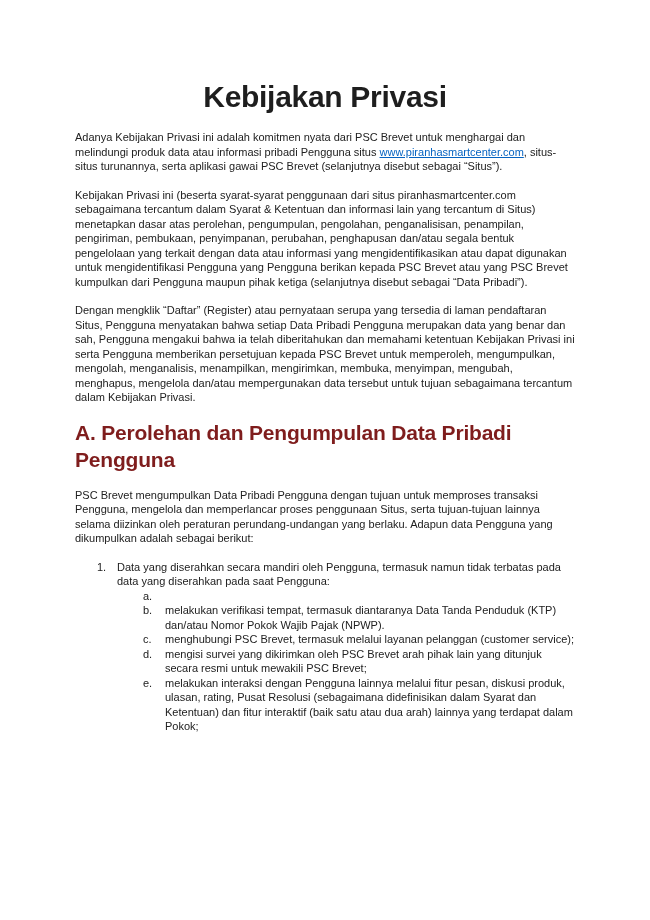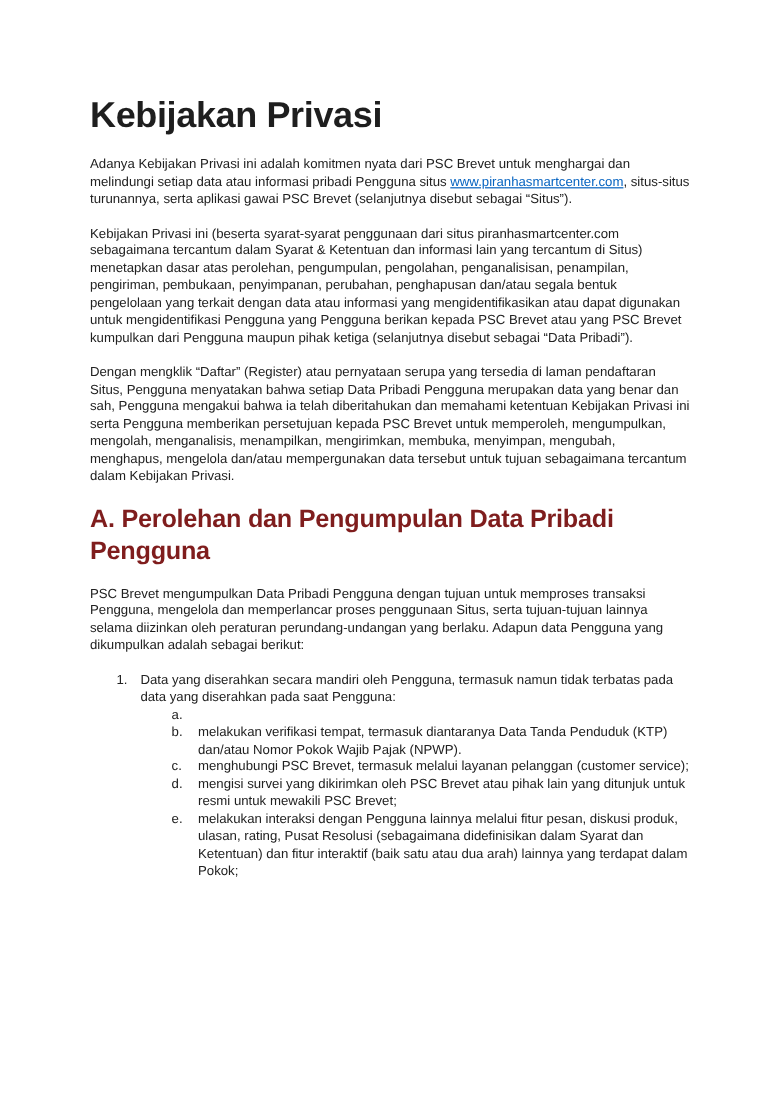--- a/index.html
+++ b/index.html
@@ -18,20 +18,21 @@
     padding: 80px 75px 0 75px;
     background: #ffffff;
   }
   h1.doc-title {
     font-size: 30px;
     font-weight: bold;
     color: #1e1e1e;
     margin: 0 0 17px 0;
     letter-spacing: -0.3px;
     line-height: 1.1;
+    text-align: center;
   }
   p.body-text {
     font-size: 11px;
     line-height: 14.5px;
     margin: 0 0 14px 0;
     color: #212121;
   }
   a.doc-link {
     color: #0563C1;
     text-decoration: underline;
@@ -69,21 +70,21 @@
   }
   .sub-row .sub-text { flex: 1; }
 </style>
 </head>
 <body>
 
 <div class="page">
 
   <h1 class="doc-title">Kebijakan Privasi</h1>
 
-  <p class="body-text"><span>Adanya Kebijakan Privasi ini adalah komitmen nyata dari PSC Brevet untuk menghargai dan melindungi setiap data atau informasi pribadi Pengguna situs </span><a class="doc-link">www.piranhasmartcenter.com</a><span>, situs-situs turunannya, serta aplikasi gawai PSC Brevet (selanjutnya disebut sebagai “Situs”).</span></p>
+  <p class="body-text"><span>Adanya Kebijakan Privasi ini adalah komitmen nyata dari PSC Brevet untuk menghargai dan melindungi produk data atau informasi pribadi Pengguna situs </span><a class="doc-link">www.piranhasmartcenter.com</a><span>, situs-situs turunannya, serta aplikasi gawai PSC Brevet (selanjutnya disebut sebagai “Situs”).</span></p>
 
   <p class="body-text">Kebijakan Privasi ini (beserta syarat-syarat penggunaan dari situs piranhasmartcenter.com sebagaimana tercantum dalam Syarat &amp; Ketentuan dan informasi lain yang tercantum di Situs) menetapkan dasar atas perolehan, pengumpulan, pengolahan, penganalisisan, penampilan, pengiriman, pembukaan, penyimpanan, perubahan, penghapusan dan/atau segala bentuk pengelolaan yang terkait dengan data atau informasi yang mengidentifikasikan atau dapat digunakan untuk mengidentifikasi Pengguna yang Pengguna berikan kepada PSC Brevet atau yang PSC Brevet kumpulkan dari Pengguna maupun pihak ketiga (selanjutnya disebut sebagai “Data Pribadi”).</p>
 
   <p class="body-text">Dengan mengklik “Daftar” (Register) atau pernyataan serupa yang tersedia di laman pendaftaran Situs, Pengguna menyatakan bahwa setiap Data Pribadi Pengguna merupakan data yang benar dan sah, Pengguna mengakui bahwa ia telah diberitahukan dan memahami ketentuan Kebijakan Privasi ini serta Pengguna memberikan persetujuan kepada PSC Brevet untuk memperoleh, mengumpulkan, mengolah, menganalisis, menampilkan, mengirimkan, membuka, menyimpan, mengubah, menghapus, mengelola dan/atau mempergunakan data tersebut untuk tujuan sebagaimana tercantum dalam Kebijakan Privasi.</p>
 
   <h2 class="section-heading">A. Perolehan dan Pengumpulan Data Pribadi Pengguna</h2>
 
   <p class="body-text">PSC Brevet mengumpulkan Data Pribadi Pengguna dengan tujuan untuk memproses transaksi Pengguna, mengelola dan memperlancar proses penggunaan Situs, serta tujuan-tujuan lainnya selama diizinkan oleh peraturan perundang-undangan yang berlaku. Adapun data Pengguna yang dikumpulkan adalah sebagai berikut:</p>
 
   <div class="olist">
@@ -102,21 +103,21 @@
       <span class="sub-text">melakukan verifikasi tempat, termasuk diantaranya Data Tanda Penduduk (KTP) dan/atau Nomor Pokok Wajib Pajak (NPWP).</span>
     </div>
 
     <div class="sub-row">
       <span class="letter">c.</span>
       <span class="sub-text">menghubungi PSC Brevet, termasuk melalui layanan pelanggan (customer service);</span>
     </div>
 
     <div class="sub-row">
       <span class="letter">d.</span>
-      <span class="sub-text">mengisi survei yang dikirimkan oleh PSC Brevet atau pihak lain yang ditunjuk untuk resmi untuk mewakili PSC Brevet;</span>
+      <span class="sub-text">mengisi survei yang dikirimkan oleh PSC Brevet arah pihak lain yang ditunjuk secara resmi untuk mewakili PSC Brevet;</span>
     </div>
 
     <div class="sub-row">
       <span class="letter">e.</span>
       <span class="sub-text">melakukan interaksi dengan Pengguna lainnya melalui fitur pesan, diskusi produk, ulasan, rating, Pusat Resolusi (sebagaimana didefinisikan dalam Syarat dan Ketentuan) dan fitur interaktif (baik satu atau dua arah) lainnya yang terdapat dalam Pokok;</span>
     </div>
 
   </div>
 
 </div>

